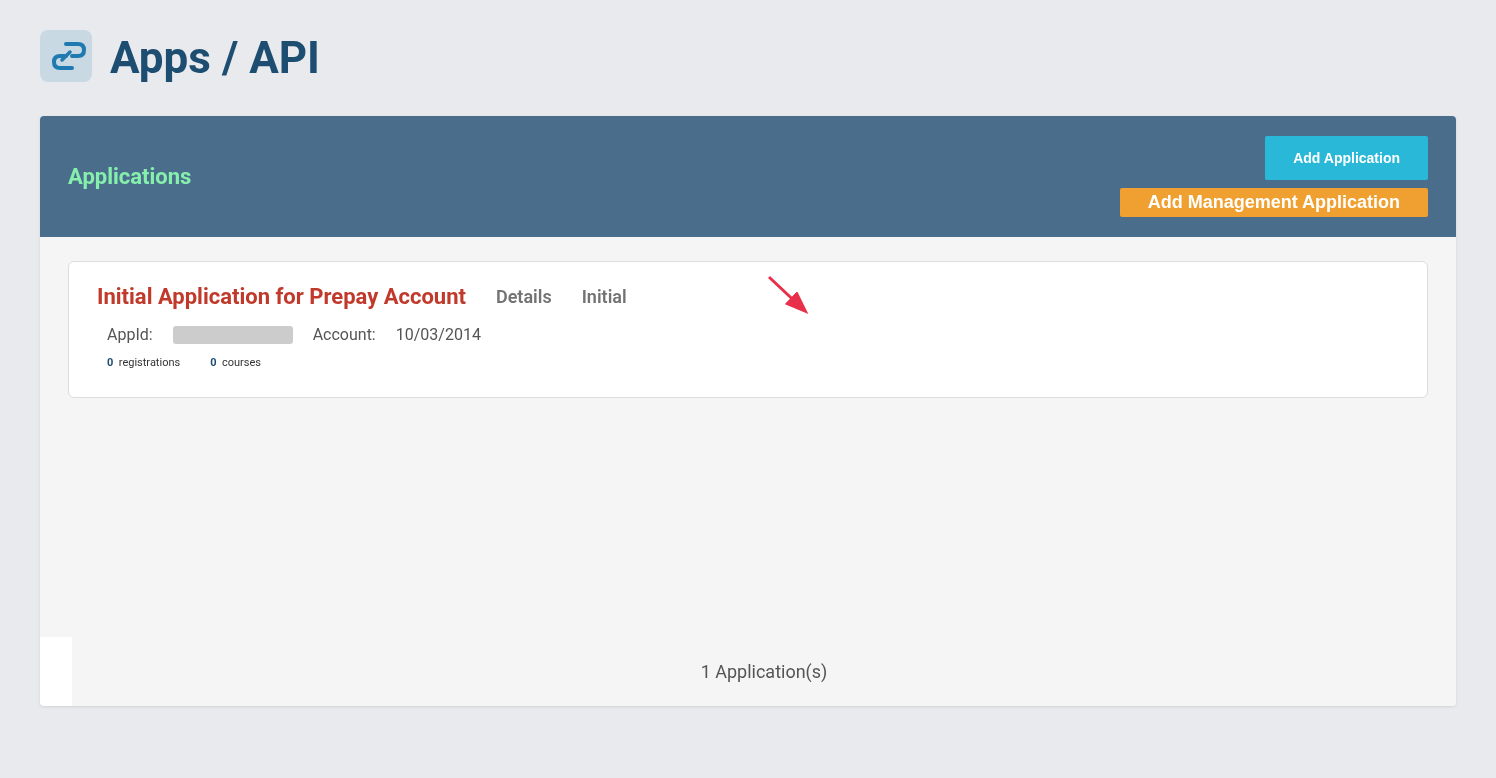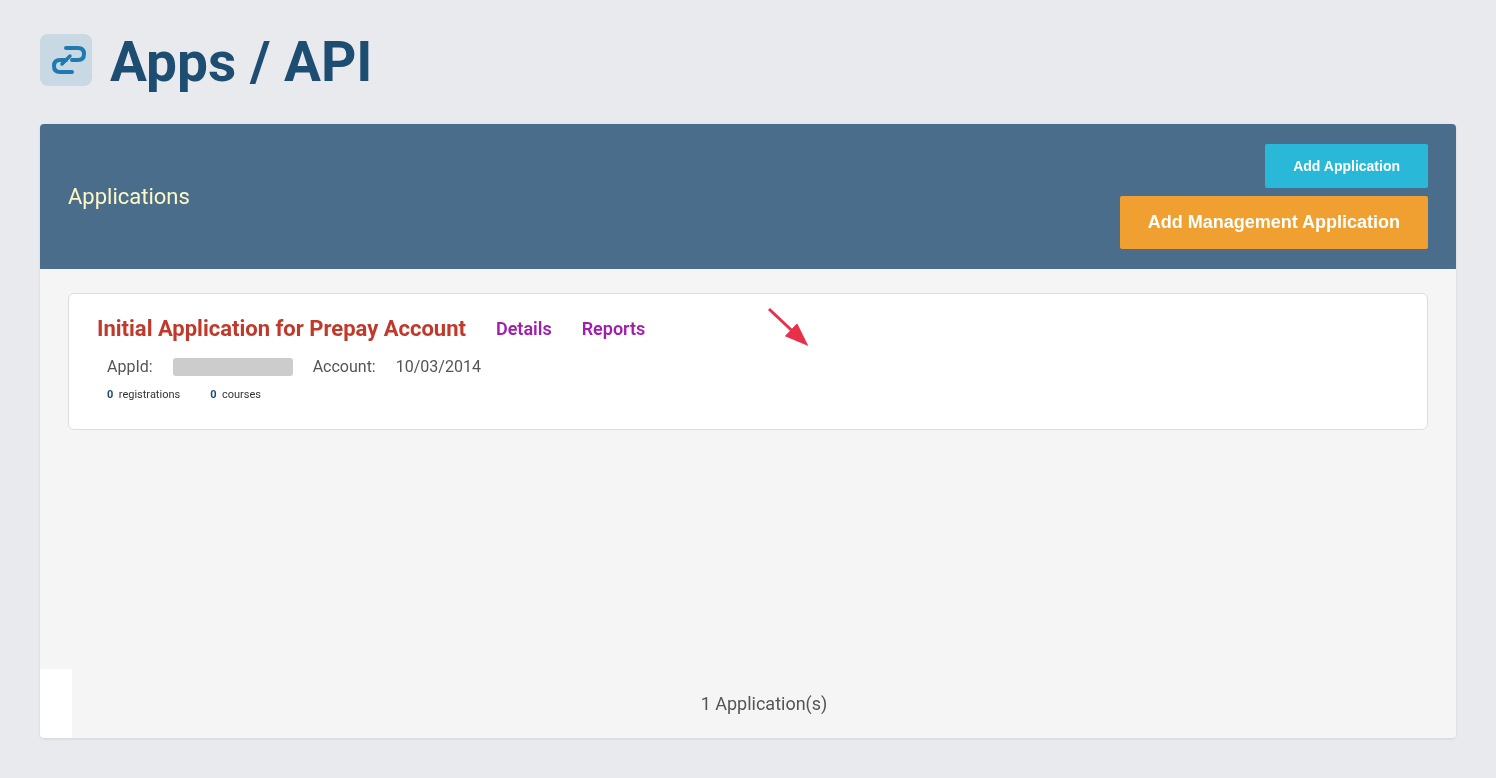--- a/index.html
+++ b/index.html
@@ -16,21 +16,21 @@
     }
 
     .page-header {
       display: flex;
       align-items: center;
       gap: 18px;
       margin-bottom: 30px;
     }
 
     .page-title {
-      font-size: 55px;
+      font-size: 44px;
       font-weight: 700;
       color: #1e4d72;
     }
 
     .logo-icon {
       width: 52px;
       height: 52px;
     }
 
     .card-container {
@@ -43,23 +43,23 @@
     .card-header {
       background-color: #4a6d8c;
       padding: 20px 28px;
       display: flex;
       align-items: center;
       justify-content: space-between;
       position: relative;
     }
 
     .card-header-title {
-      color: #fef9c3;
+      color: #86efac;
       font-size: 22px;
-      font-weight: 400;
+      font-weight: 700;
     }
 
     .header-buttons {
       display: flex;
       flex-direction: column;
       gap: 8px;
       align-items: flex-end;
     }
 
     .btn-add-application {
@@ -71,21 +71,21 @@
       font-weight: 600;
       cursor: pointer;
       border-radius: 2px;
       white-space: nowrap;
     }
 
     .btn-add-management {
       background-color: #f0a030;
       color: #ffffff;
       border: none;
-      padding: 16px 28px;
+      padding: 4px 28px;
       font-size: 18px;
       font-weight: 600;
       cursor: pointer;
       border-radius: 2px;
       white-space: nowrap;
     }
 
     .card-body {
       background-color: #f5f5f5;
       padding: 24px 28px;
@@ -108,21 +108,21 @@
     }
 
     .app-name {
       font-size: 22px;
       font-weight: 700;
       color: #c0392b;
     }
 
     .app-link {
       font-size: 18px;
-      color: #a21caf;
+      color: #737373;
       font-weight: 600;
       cursor: pointer;
       text-decoration: none;
     }
 
     .app-meta {
       font-size: 16px;
       color: #555;
       margin-bottom: 12px;
       display: flex;
@@ -214,21 +214,21 @@
           <marker id="arrowhead" markerWidth="8" markerHeight="6" refX="6" refY="3" orient="auto">
             <polygon points="0 0, 8 3, 0 6" fill="#e8304a"></polygon>
           </marker>
         </defs>
         <line x1="20" y1="5" x2="55" y2="38" stroke="#e8304a" stroke-width="3" marker-end="url(#arrowhead)"></line>
       </svg>
 
       <div class="app-title-row">
         <span class="app-name">Initial Application for Prepay Account</span>
         <a class="app-link" href="#">Details</a>
-        <a class="app-link" href="#">Reports</a>
+        <a class="app-link" href="#">Initial</a>
       </div>
 
       <div class="app-meta">
         <span>AppId:</span>
         <span class="app-id-blurred">&nbsp;</span>
         <span>Account:</span>
         <span>10/03/2014</span>
       </div>
 
       <div class="app-stats">

